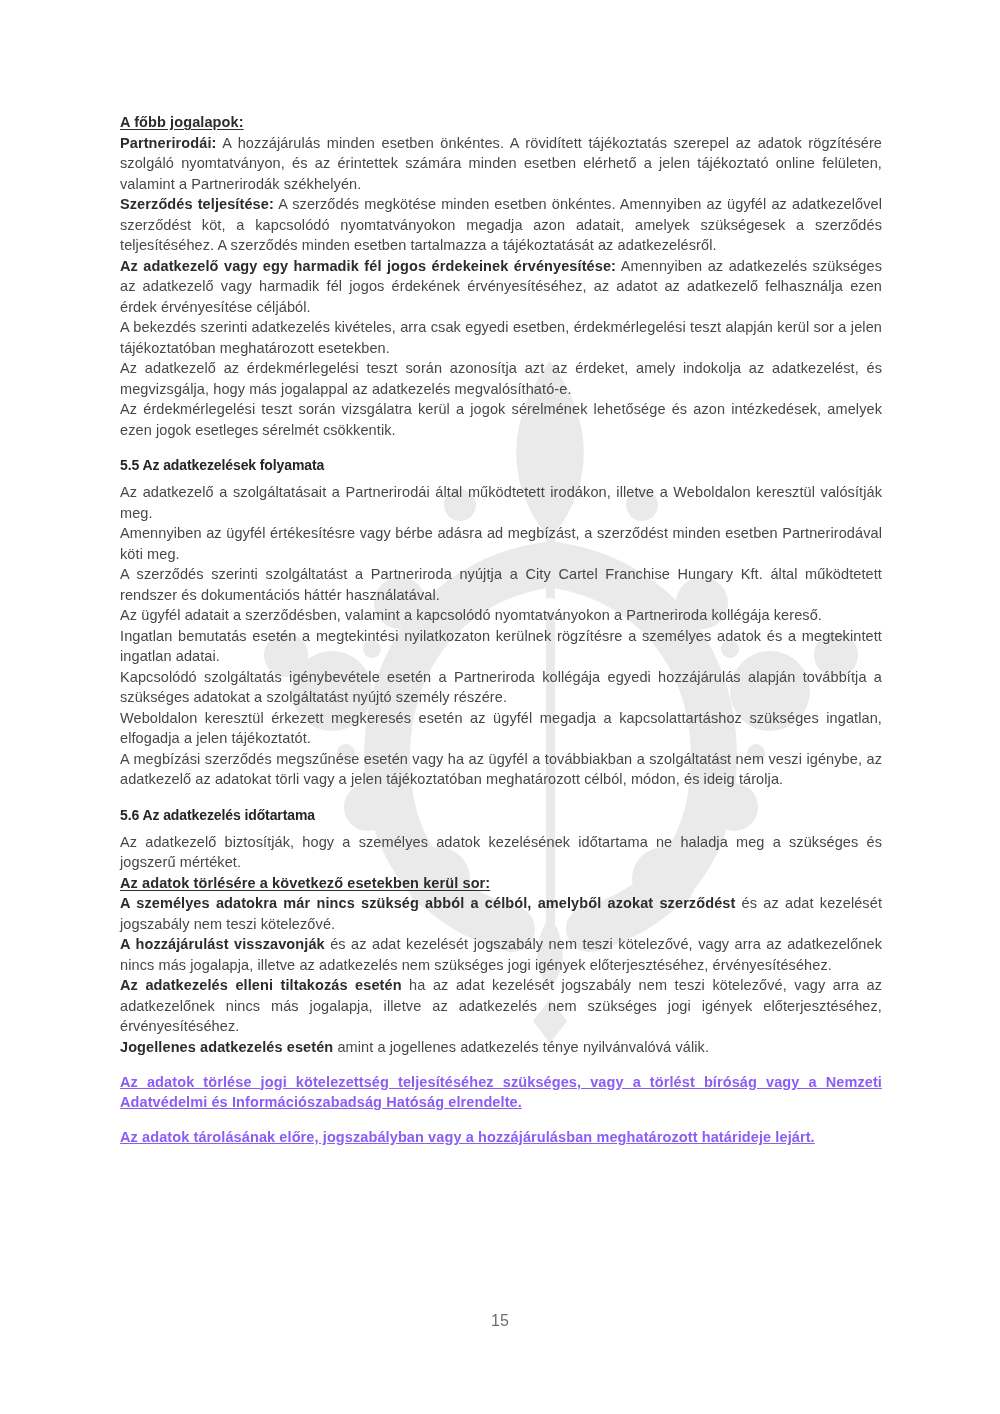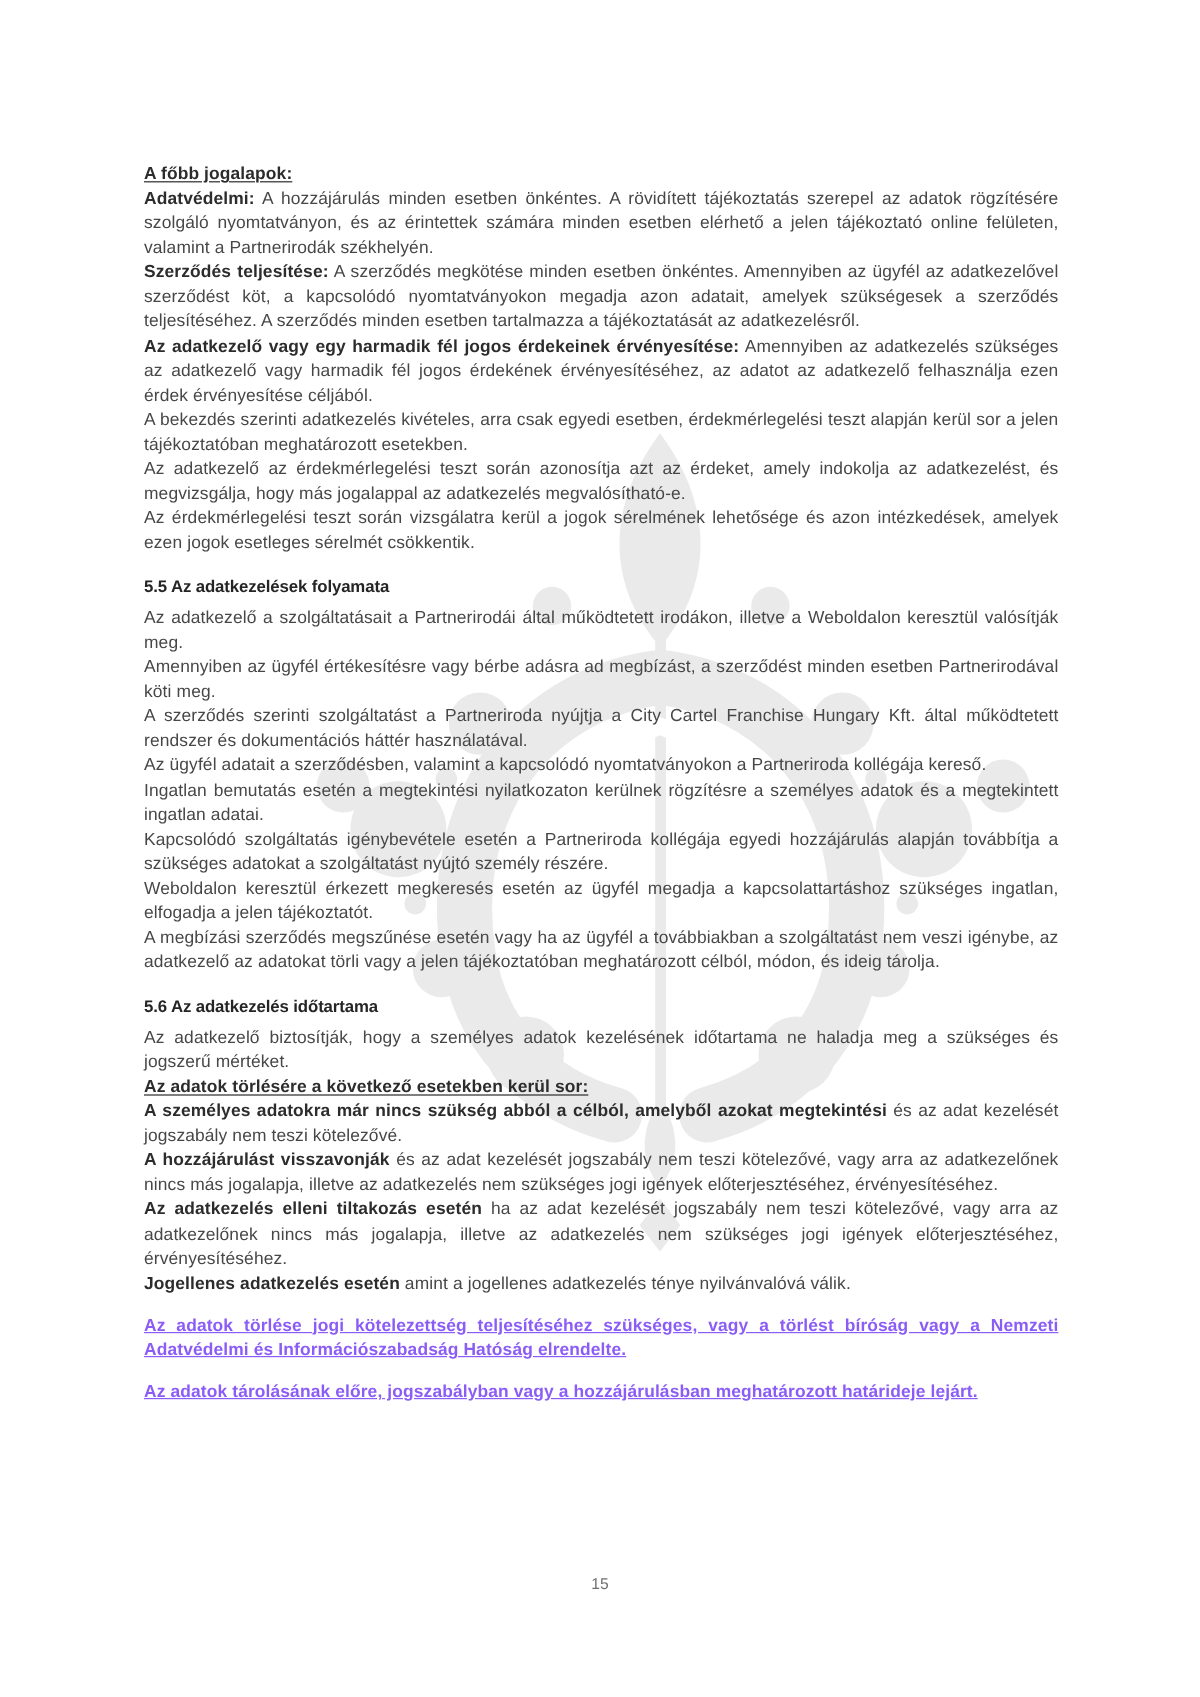--- a/index.html
+++ b/index.html
@@ -25,21 +25,20 @@
   }
   .content {
     position: absolute;
     left: 120px;
     top: 112px;
     width: 762px;
     z-index: 1;
     font-size: 14.5px;
     line-height: 20.5px;
     letter-spacing: 0.1px;
-    margin-top: 23px;
   }
   p.body-p {
     margin: 0;
     text-align: justify;
   }
   p.no-justify { text-align: left; }
   b.lead { color: #2c2c2c; font-weight: bold; }
   b.lead-underline {
     color: #2c2c2c;
     font-weight: bold;
@@ -54,21 +53,21 @@
     font-weight: bold;
     color: #252525;
     letter-spacing: -0.1px;
   }
   .page-number {
     position: absolute;
     top: 1312px;
     left: 0;
     width: 100%;
     text-align: center;
-    font-size: 13px;
+    font-size: 16px;
     color: #6f6f6f;
     z-index: 1;
   }
 </style>
 </head>
 <body>
 
 <div class="page">
 
   <svg class="watermark" viewBox="0 0 620 700" xmlns="http://www.w3.org/2000/svg" aria-hidden="true">
@@ -107,21 +106,21 @@
 
       <path d="M300,560 C316,586 318,612 300,634 C282,612 284,586 300,560 Z"></path>
       <polygon points="300,644 317,666 300,688 283,666"></polygon>
     </g>
   </svg>
 
   <div class="content">
 
     <p class="body-p no-justify"><b class="lead-underline">A főbb jogalapok:</b></p>
 
-    <p class="body-p"><b class="lead">Adatvédelmi:</b><span> A hozzájárulás minden esetben önkéntes. A rövidített tájékoztatás szerepel az adatok rögzítésére szolgáló nyomtatványon, és az érintettek számára minden esetben elérhető a jelen tájékoztató online felületen, valamint a Partnerirodák székhelyén.</span></p>
+    <p class="body-p"><b class="lead">Partnerirodái:</b><span> A hozzájárulás minden esetben önkéntes. A rövidített tájékoztatás szerepel az adatok rögzítésére szolgáló nyomtatványon, és az érintettek számára minden esetben elérhető a jelen tájékoztató online felületen, valamint a Partnerirodák székhelyén.</span></p>
 
     <p class="body-p"><b class="lead">Szerződés teljesítése:</b><span> A szerződés megkötése minden esetben önkéntes. Amennyiben az ügyfél az adatkezelővel szerződést köt, a kapcsolódó nyomtatványokon megadja azon adatait, amelyek szükségesek a szerződés teljesítéséhez. A szerződés minden esetben tartalmazza a tájékoztatását az adatkezelésről.</span></p>
 
 
     <p class="body-p"><b class="lead">Az adatkezelő vagy egy harmadik fél jogos érdekeinek érvényesítése:</b><span> Amennyiben az adatkezelés szükséges az adatkezelő vagy harmadik fél jogos érdekének érvényesítéséhez, az adatot az adatkezelő felhasználja ezen érdek érvényesítése céljából.</span></p>
 
     <p class="body-p"><span>A bekezdés szerinti adatkezelés kivételes, arra csak egyedi esetben, érdekmérlegelési teszt alapján kerül sor a jelen tájékoztatóban meghatározott esetekben.</span></p>
 
     <p class="body-p"><span>Az adatkezelő az érdekmérlegelési teszt során azonosítja azt az érdeket, amely indokolja az adatkezelést, és megvizsgálja, hogy más jogalappal az adatkezelés megvalósítható-e.</span></p>
 
@@ -137,21 +136,21 @@
     <p class="body-p"><span>Kapcsolódó szolgáltatás igénybevétele esetén a Partneriroda kollégája egyedi hozzájárulás alapján továbbítja a szükséges adatokat a szolgáltatást nyújtó személy részére.</span></p>
     <p class="body-p"><span>Weboldalon keresztül érkezett megkeresés esetén az ügyfél megadja a kapcsolattartáshoz szükséges ingatlan, elfogadja a jelen tájékoztatót.</span></p>
     <p class="body-p"><span>A megbízási szerződés megszűnése esetén vagy ha az ügyfél a továbbiakban a szolgáltatást nem veszi igénybe, az adatkezelő az adatokat törli vagy a jelen tájékoztatóban meghatározott célból, módon, és ideig tárolja.</span></p>
 
     <h2 class="section-heading">5.6 Az adatkezelés időtartama</h2>
 
     <p class="body-p"><span>Az adatkezelő biztosítják, hogy a személyes adatok kezelésének időtartama ne haladja meg a szükséges és jogszerű mértéket.</span></p>
 
     <p class="body-p no-justify"><b class="lead-underline">Az adatok törlésére a következő esetekben kerül sor:</b></p>
 
-    <p class="body-p"><b class="lead">A személyes adatokra már nincs szükség abból a célból, amelyből azokat megtekintési</b><span> és az adat kezelését jogszabály nem teszi kötelezővé.</span></p>
+    <p class="body-p"><b class="lead">A személyes adatokra már nincs szükség abból a célból, amelyből azokat szerződést</b><span> és az adat kezelését jogszabály nem teszi kötelezővé.</span></p>
 
     <p class="body-p"><b class="lead">A hozzájárulást visszavonják</b><span> és az adat kezelését jogszabály nem teszi kötelezővé, vagy arra az adatkezelőnek nincs más jogalapja, illetve az adatkezelés nem szükséges jogi igények előterjesztéséhez, érvényesítéséhez.</span></p>
 
     <p class="body-p"><b class="lead">Az adatkezelés elleni tiltakozás esetén</b><span> ha az adat kezelését jogszabály nem teszi kötelezővé, vagy arra az adatkezelőnek nincs más jogalapja, illetve az adatkezelés nem szükséges jogi igények előterjesztéséhez, érvényesítéséhez.</span></p>
 
     <p class="body-p"><b class="lead">Jogellenes adatkezelés esetén</b><span> amint a jogellenes adatkezelés ténye nyilvánvalóvá válik.</span></p>
 
     <p class="all-bold">Az adatok törlése jogi kötelezettség teljesítéséhez szükséges, vagy a törlést bíróság vagy a Nemzeti Adatvédelmi és Információszabadság Hatóság elrendelte.</p>
     <p class="all-bold">Az adatok tárolásának előre, jogszabályban vagy a hozzájárulásban meghatározott határideje lejárt.</p>
 

